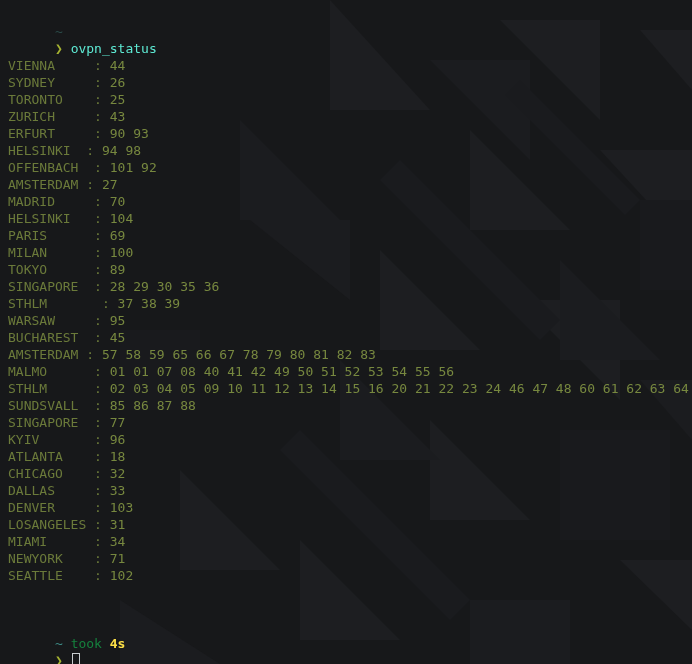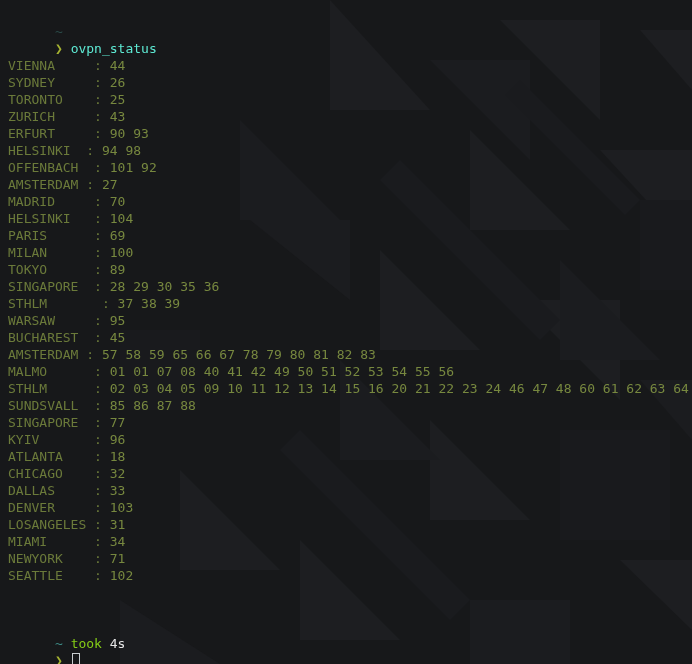--- a/index.html
+++ b/index.html
@@ -46,22 +46,22 @@
   .blank { height: 17px; }
 
   
   .c-tilde-top  { color: #2a4a48; }
   .c-chevron    { color: #a6b331; }
   .c-cmd        { color: #5eead4; }
   .c-out        { color: #6b7a3a; text-align: right; }
   .c-colon      { color: #6b7a3a; }
   .c-num        { color: #77883f; margin-top: 13px; }
   .c-tilde-bot  { color: #3d8a85; }
-  .c-took       { color: #84cc16; }
-  .c-dur        { color: #e5e5e5; font-weight: normal; margin-top: 31px; }
+  .c-took       { color: #15803d; }
+  .c-dur        { color: #fde047; font-weight: bold; margin-top: 31px; }
 
   .label { display: inline-block; }
 
   
   #footer {
     position: absolute;
     left: 8px;
     bottom: 12px;
     z-index: 3;
   }

